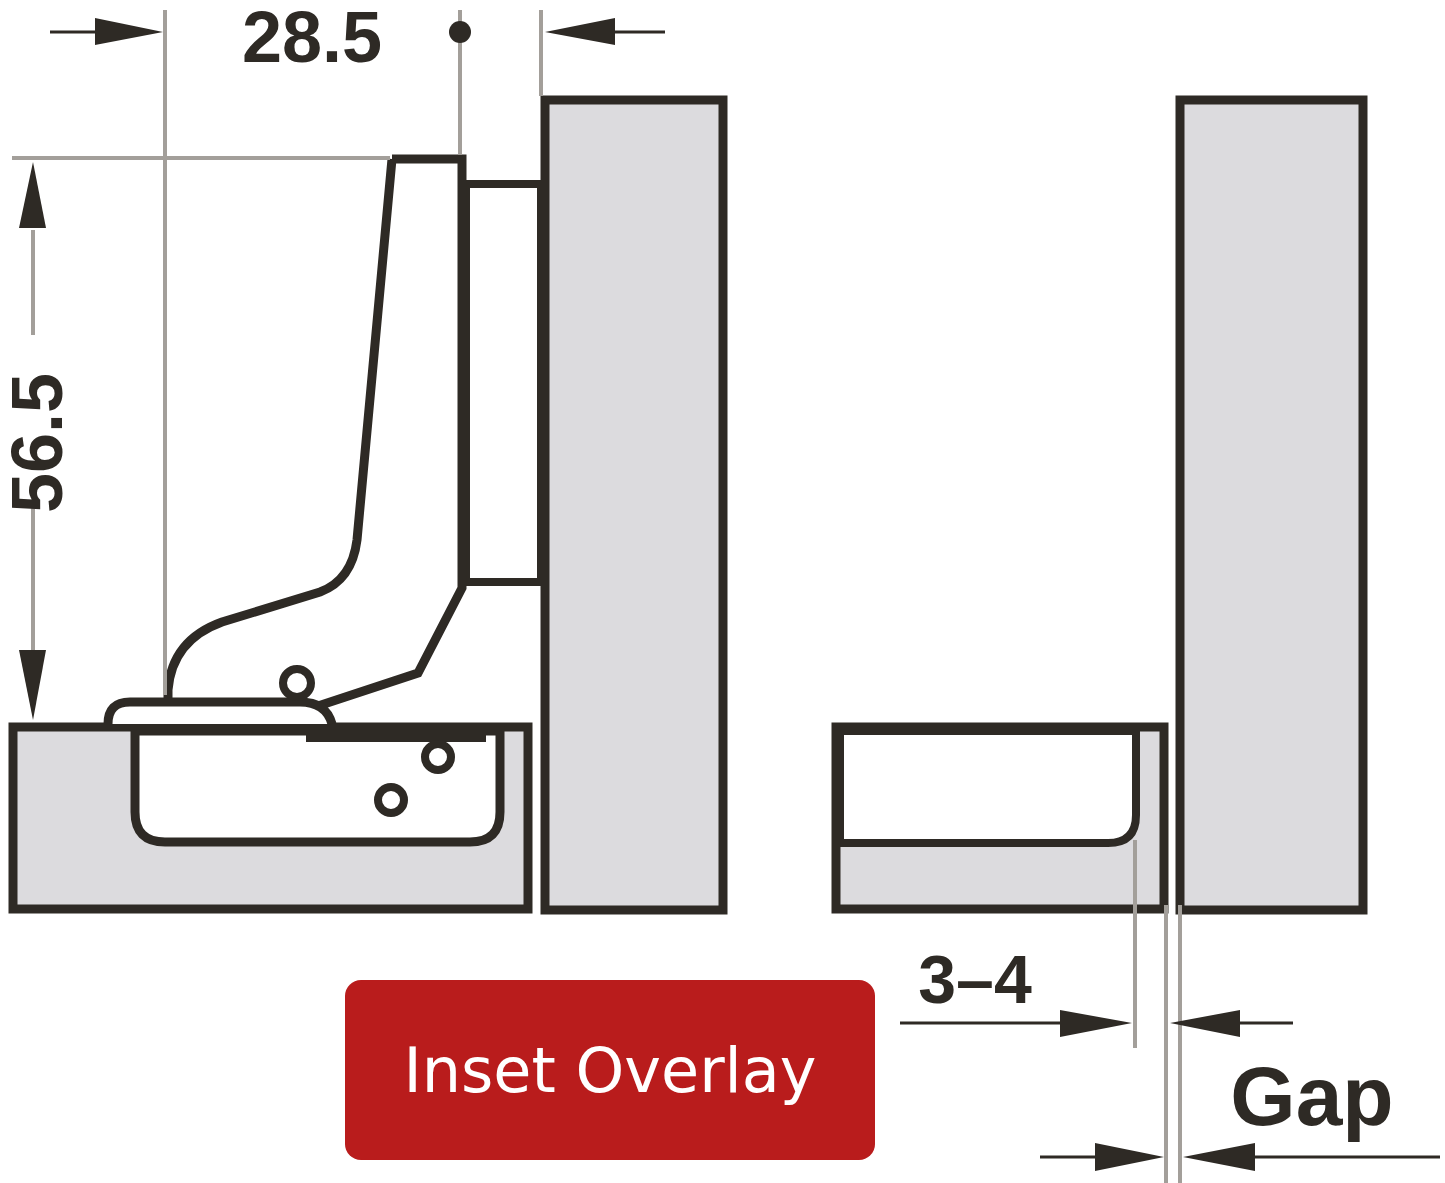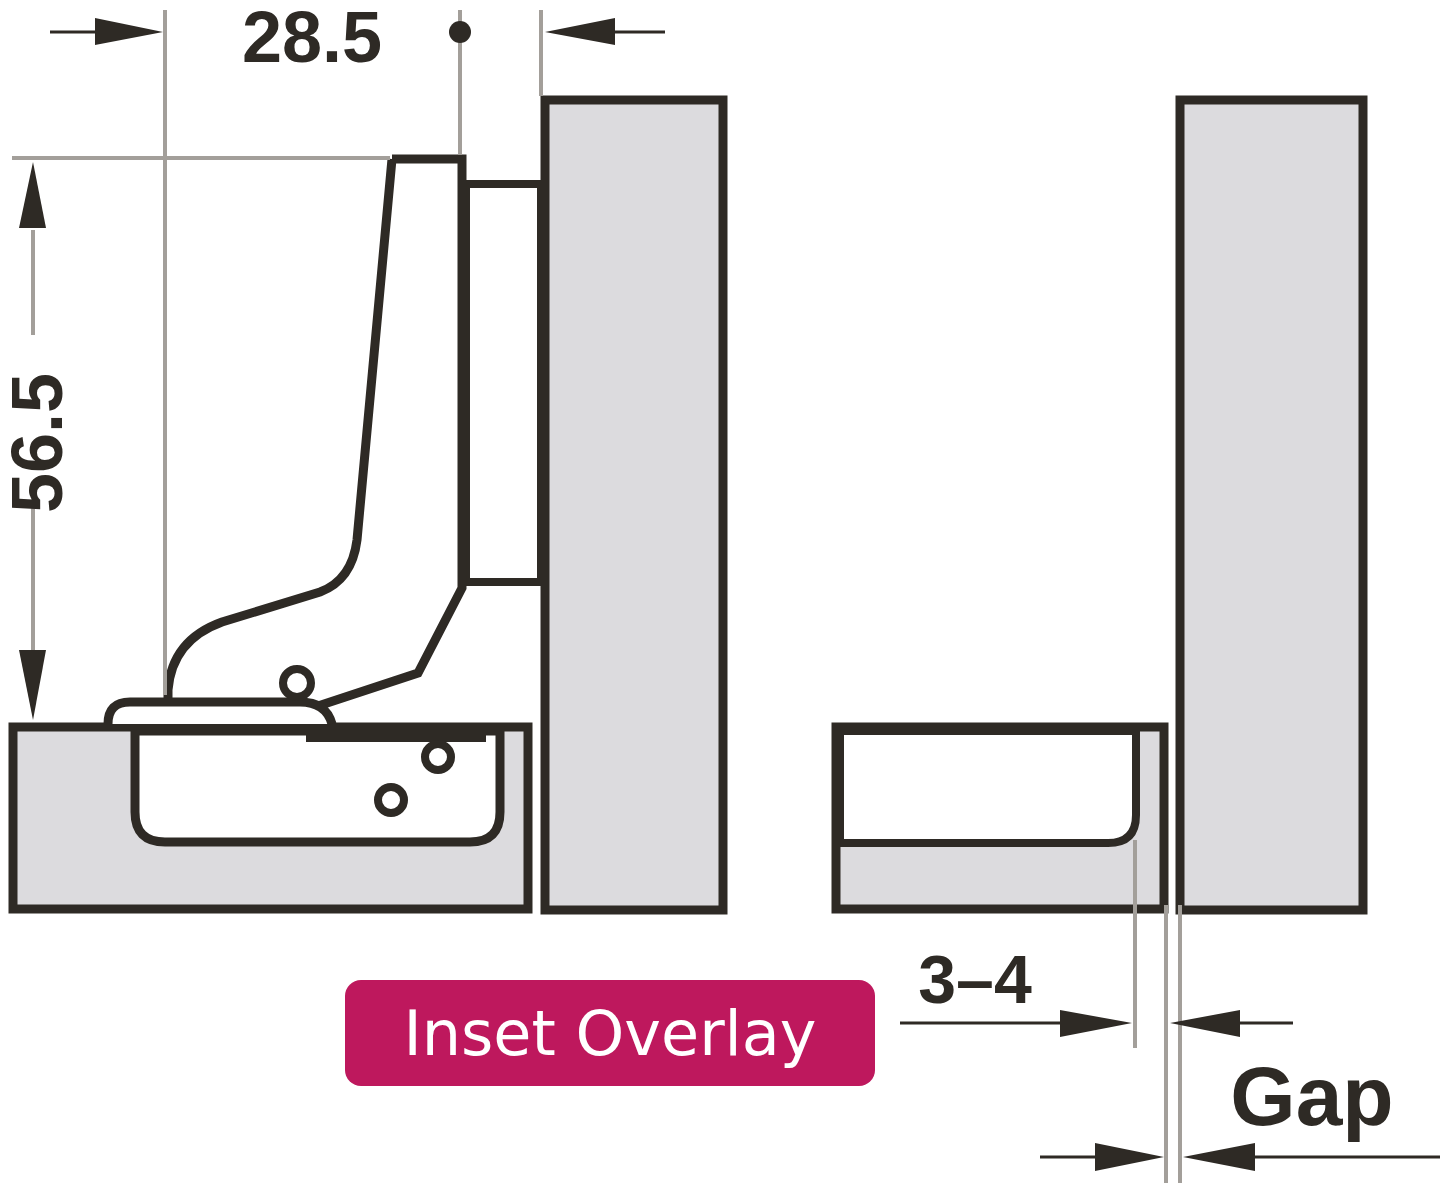--- a/index.html
+++ b/index.html
@@ -6,22 +6,22 @@
     body { width: 1445px; height: 1183px; position: relative; overflow: hidden; }
     #stage { position: absolute; left: 0; top: 0; width: 1445px; height: 1183px; }
     .dim-label {
       font-family: "Liberation Sans", sans-serif;
       font-weight: bold;
       fill: #2e2a25;
     }
     .badge {
       position: absolute;
       left: 345px; top: 980px;
-      width: 530px; height: 106px;
-      background: #be185d;
+      width: 530px; height: 180px;
+      background: #b91c1c;
       border-radius: 16px;
       display: flex; align-items: center; justify-content: center;
     }
     .badge-text {
       color: #ffffff;
       font-family: "DejaVu Sans", sans-serif;
       font-size: 62px;
       letter-spacing: 0px;
     }
   </style>

